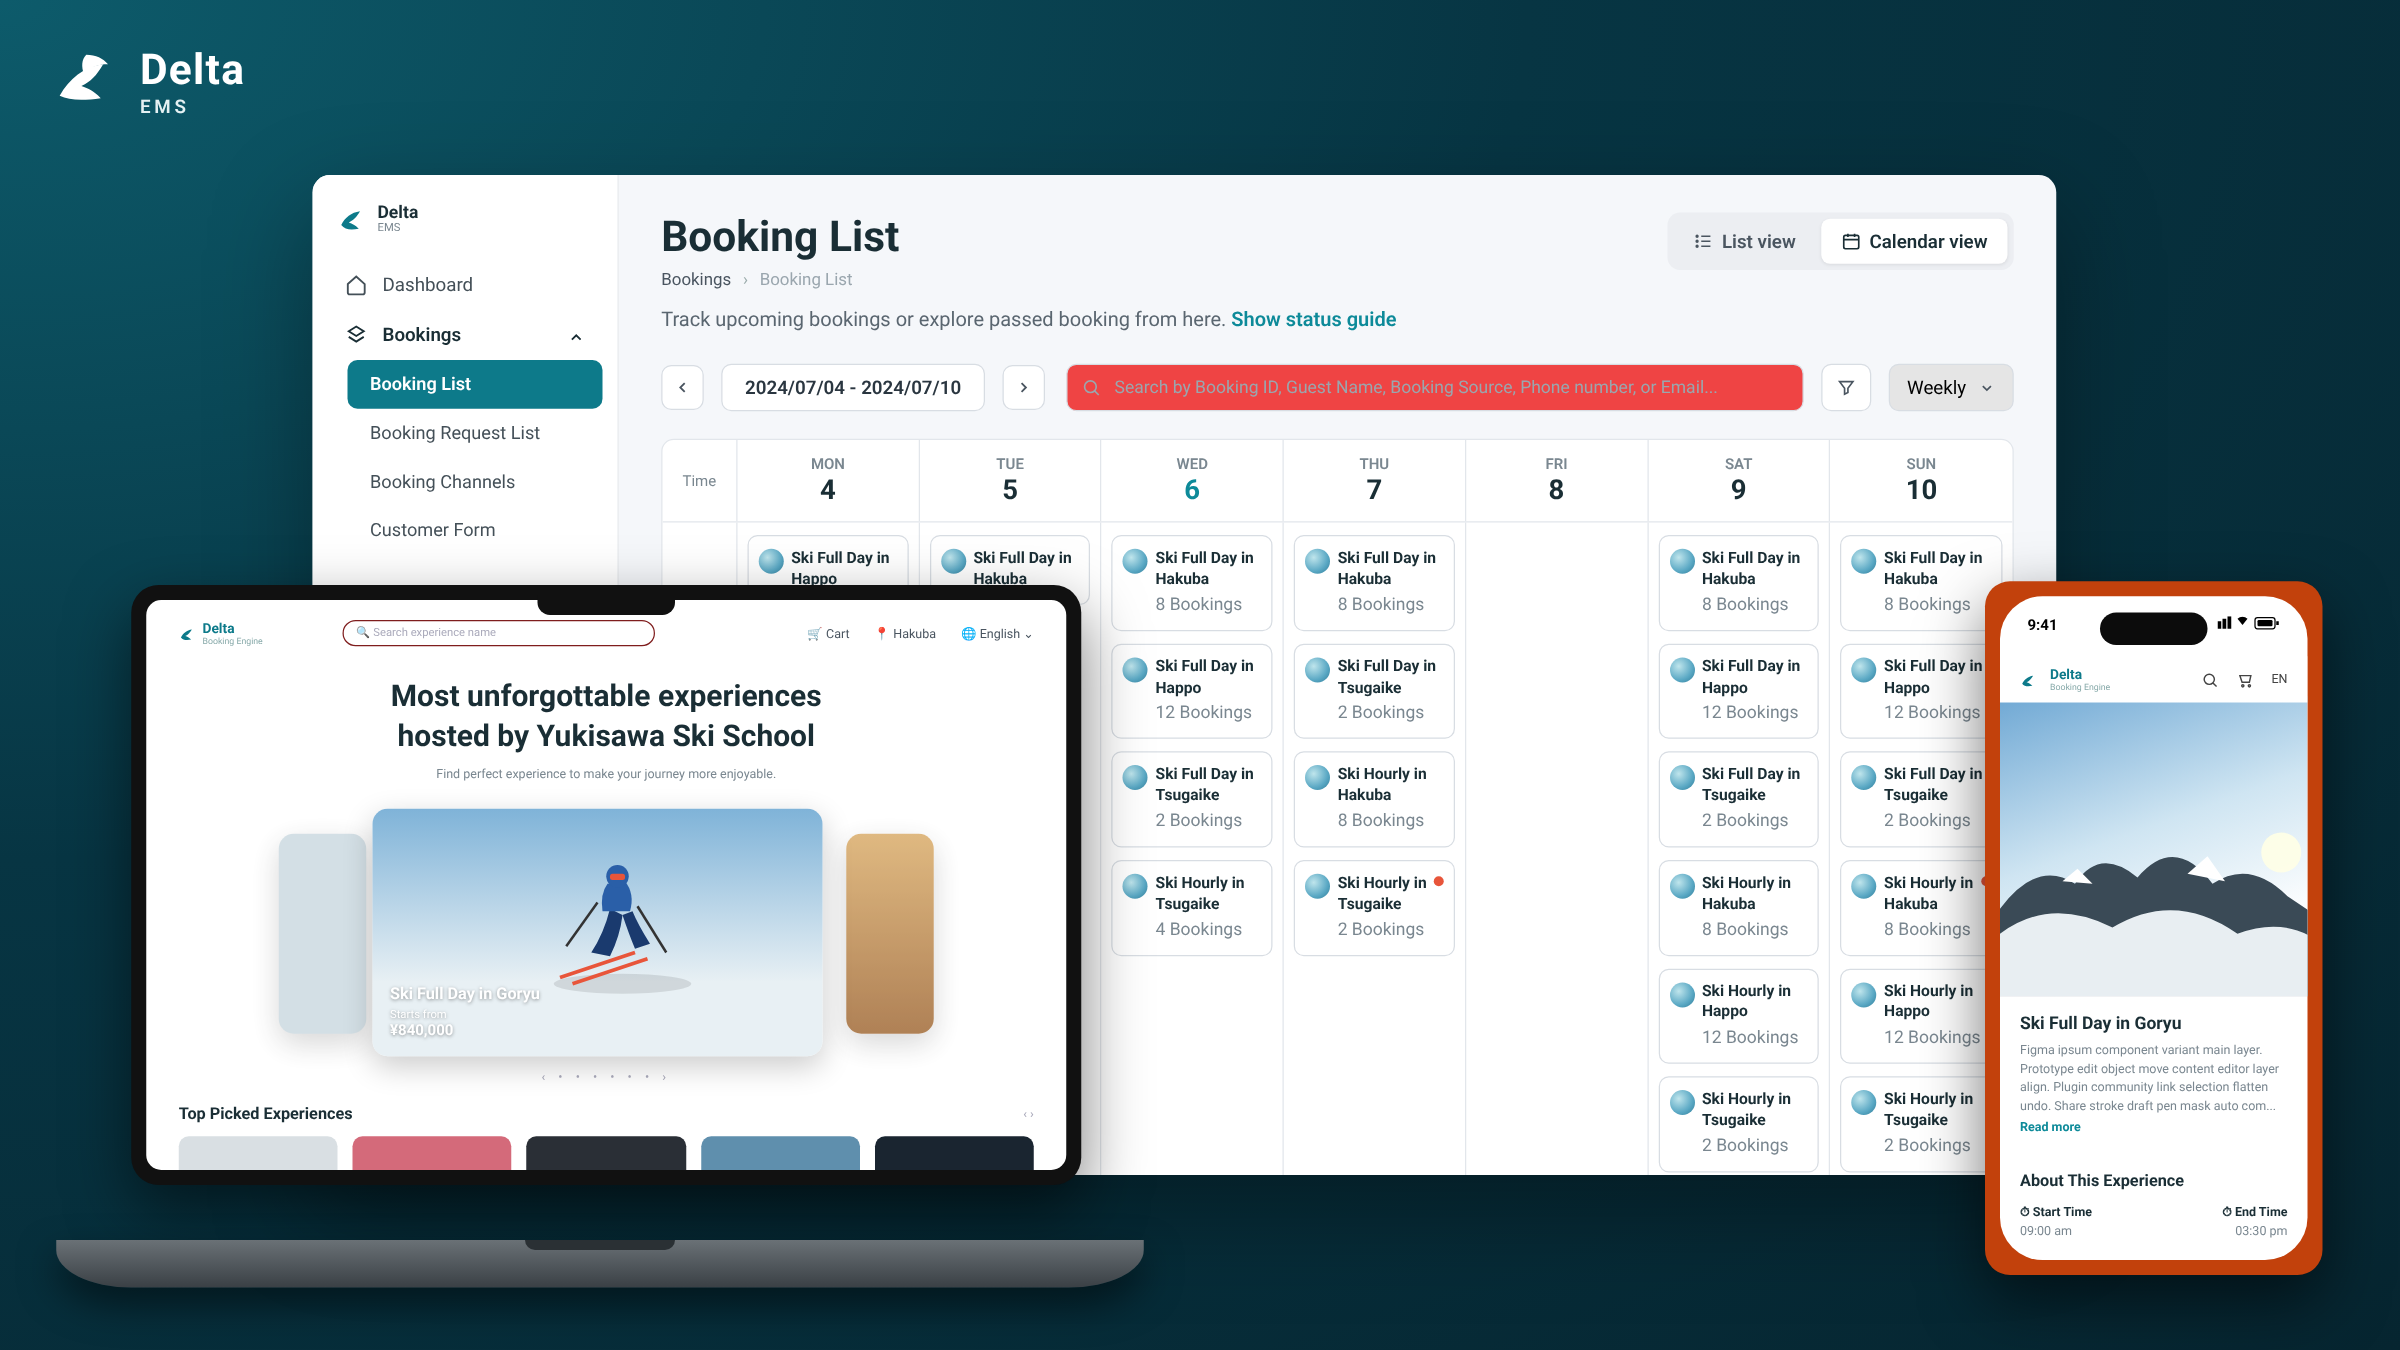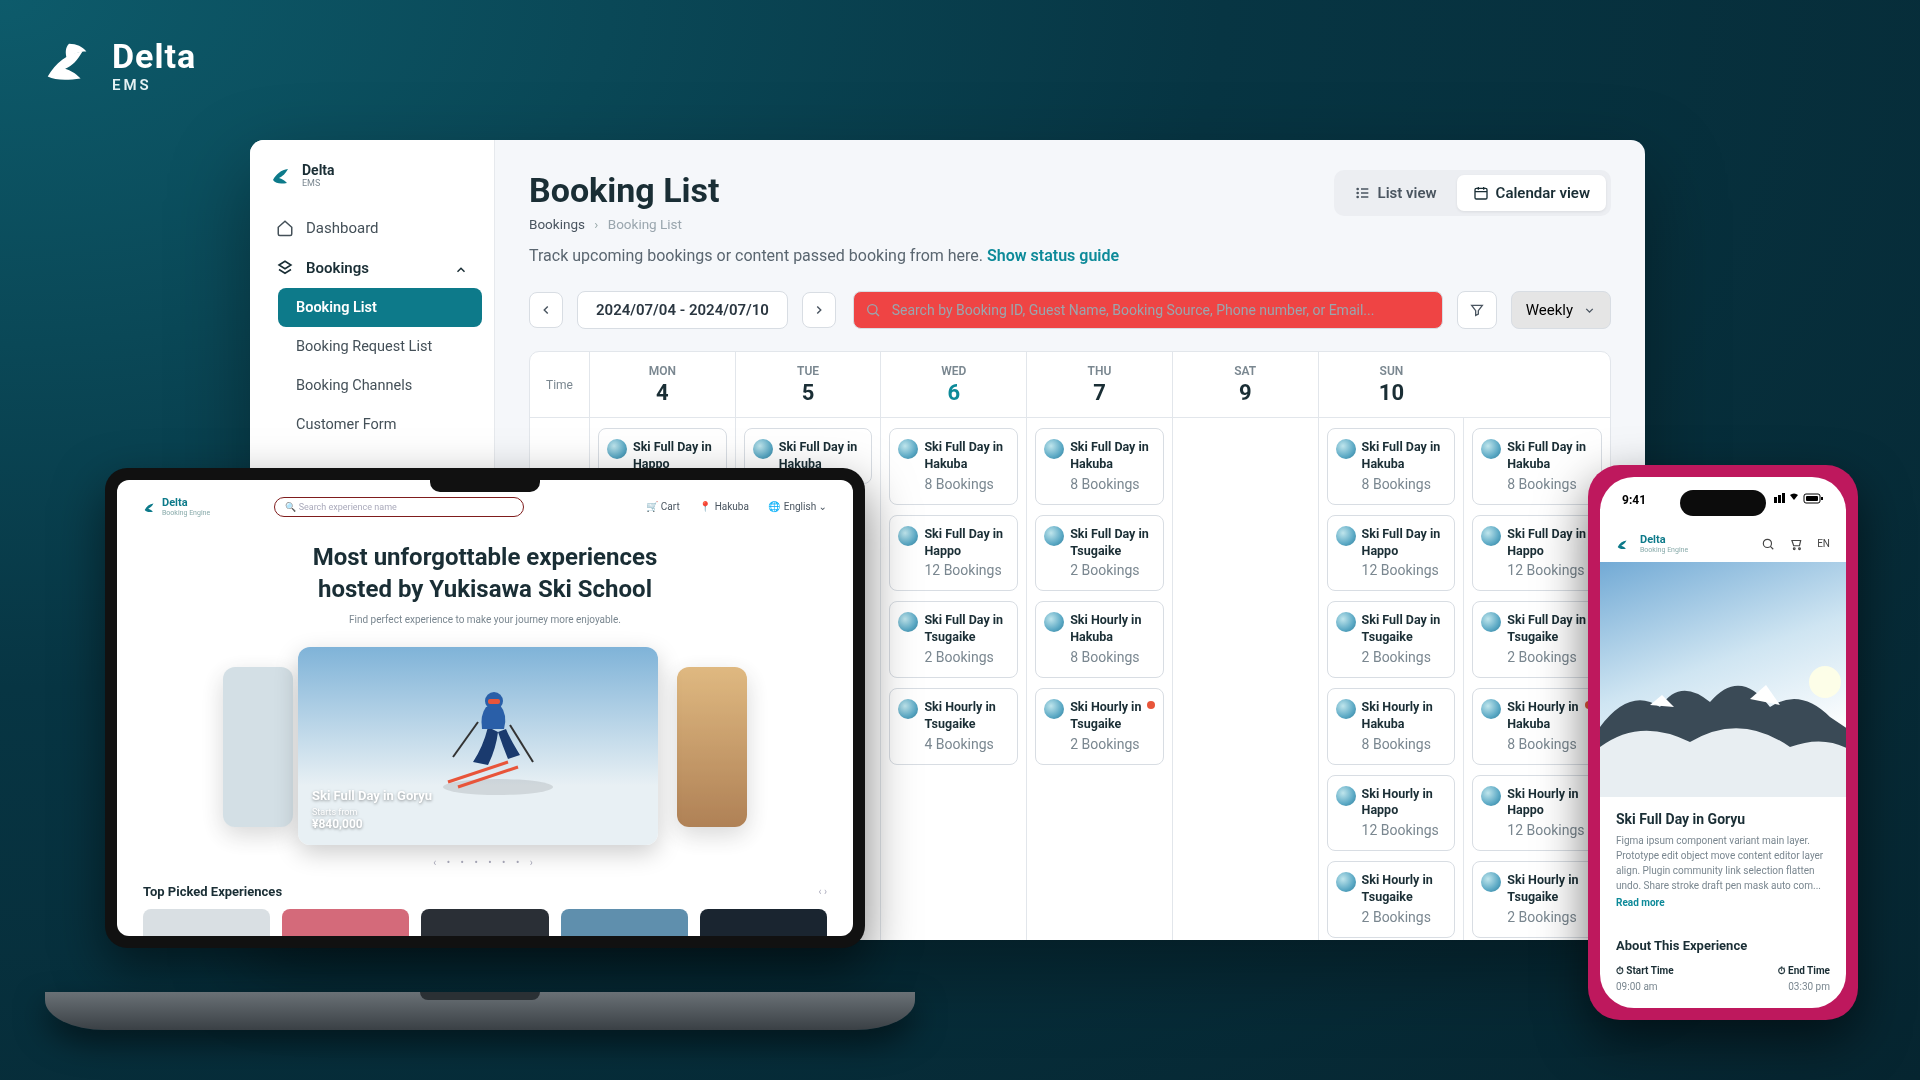--- a/index.html
+++ b/index.html
@@ -94,21 +94,21 @@
 .card.side{width:70px;height:160px;top:20px;background:#c9d8df;filter:blur(.5px);opacity:.8}
 .card.l1{left:80px}
 .card.r1{right:80px;background:linear-gradient(#d8a862,#9c622c)}
 .dots{text-align:center;margin-top:10px;font-size:10px;color:#aab;letter-spacing:4px}
 .tp{margin-top:16px}
 .tp h3{font-size:13px;font-weight:700;color:#1a2e35}
 .tp-row{display:flex;gap:12px;margin-top:10px}
 .tp-row .ti{flex:1;height:50px;border-radius:8px}
 
 
-.phone{position:absolute;right:62px;top:465px;width:270px;height:555px;background:#be185d;border-radius:32px;padding:12px;box-shadow:0 20px 50px rgba(0,0,0,.55)}
+.phone{position:absolute;right:62px;top:465px;width:270px;height:555px;background:#c2410c;border-radius:20px;padding:12px;box-shadow:0 20px 50px rgba(0,0,0,.55)}
 .ph-inner{width:100%;height:100%;background:#fff;border-radius:34px;overflow:hidden;position:relative}
 .island{position:absolute;top:13px;left:50%;transform:translateX(-50%);width:86px;height:26px;background:#0c0c0c;border-radius:16px;z-index:6}
 .ph-status{position:absolute;top:16px;left:0;right:0;padding:0 22px;display:flex;justify-content:space-between;font-size:12px;font-weight:700;z-index:5}
 .ph-head{position:absolute;top:48px;left:0;right:0;padding:8px 16px;display:flex;align-items:center;gap:10px;font-size:10px;z-index:5;background:#fff}
 .ph-head .pl{color:#0d7a8a;font-weight:700;font-size:11px}
 .ph-head .pr{margin-left:auto;display:flex;gap:14px;align-items:center;color:#444}
 .ph-hero{position:absolute;top:80px;left:0;right:0;height:240px;background:linear-gradient(160deg,#6fa8d4 0%,#cfe5f2 45%,#fff 80%)}
 .mtn{position:absolute;bottom:0;left:0;right:0;height:140px}
 .ph-body{position:absolute;top:320px;left:0;right:0;bottom:0;padding:14px 16px;overflow:hidden}
 .ph-body h4{font-size:14px;font-weight:700;color:#1a2e35}
@@ -186,21 +186,21 @@
   <div class="main">
     <div class="hd-top">
       <div>
         <div class="pg-title">Booking List</div>
         <div class="crumb">
           <span>Bookings</span>
           <span class="sep">›</span>
           <span class="cur">Booking List</span>
         </div>
         <div class="desc">
-          <span>Track upcoming bookings or content passed booking from here.</span>
+          <span>Track upcoming bookings or explore passed booking from here.</span>
           <span class="sg">Show status guide</span>
         </div>
       </div>
       <div class="view-toggle">
         <div class="vt-btn">
           <svg width="16" height="16" viewBox="0 0 24 24" fill="none" stroke="currentColor" stroke-width="2">
               <circle cx="4" cy="6" r="1"></circle>
               <line x1="9" y1="6" x2="20" y2="6"></line>
               <circle cx="4" cy="12" r="1"></circle>
               <line x1="9" y1="12" x2="20" y2="12"></line>
@@ -264,20 +264,24 @@
             <div class="dow">TUE</div>
             <div class="dnum">5</div>
           </div>
           <div class="ch today">
             <div class="dow">WED</div>
             <div class="dnum">6</div>
           </div>
           <div class="ch">
             <div class="dow">THU</div>
             <div class="dnum">7</div>
+          </div>
+          <div class="ch">
+            <div class="dow">FRI</div>
+            <div class="dnum">8</div>
           </div>
           <div class="ch">
             <div class="dow">SAT</div>
             <div class="dnum">9</div>
           </div>
           <div class="ch">
             <div class="dow">SUN</div>
             <div class="dnum">10</div>
           </div>
         </div>

